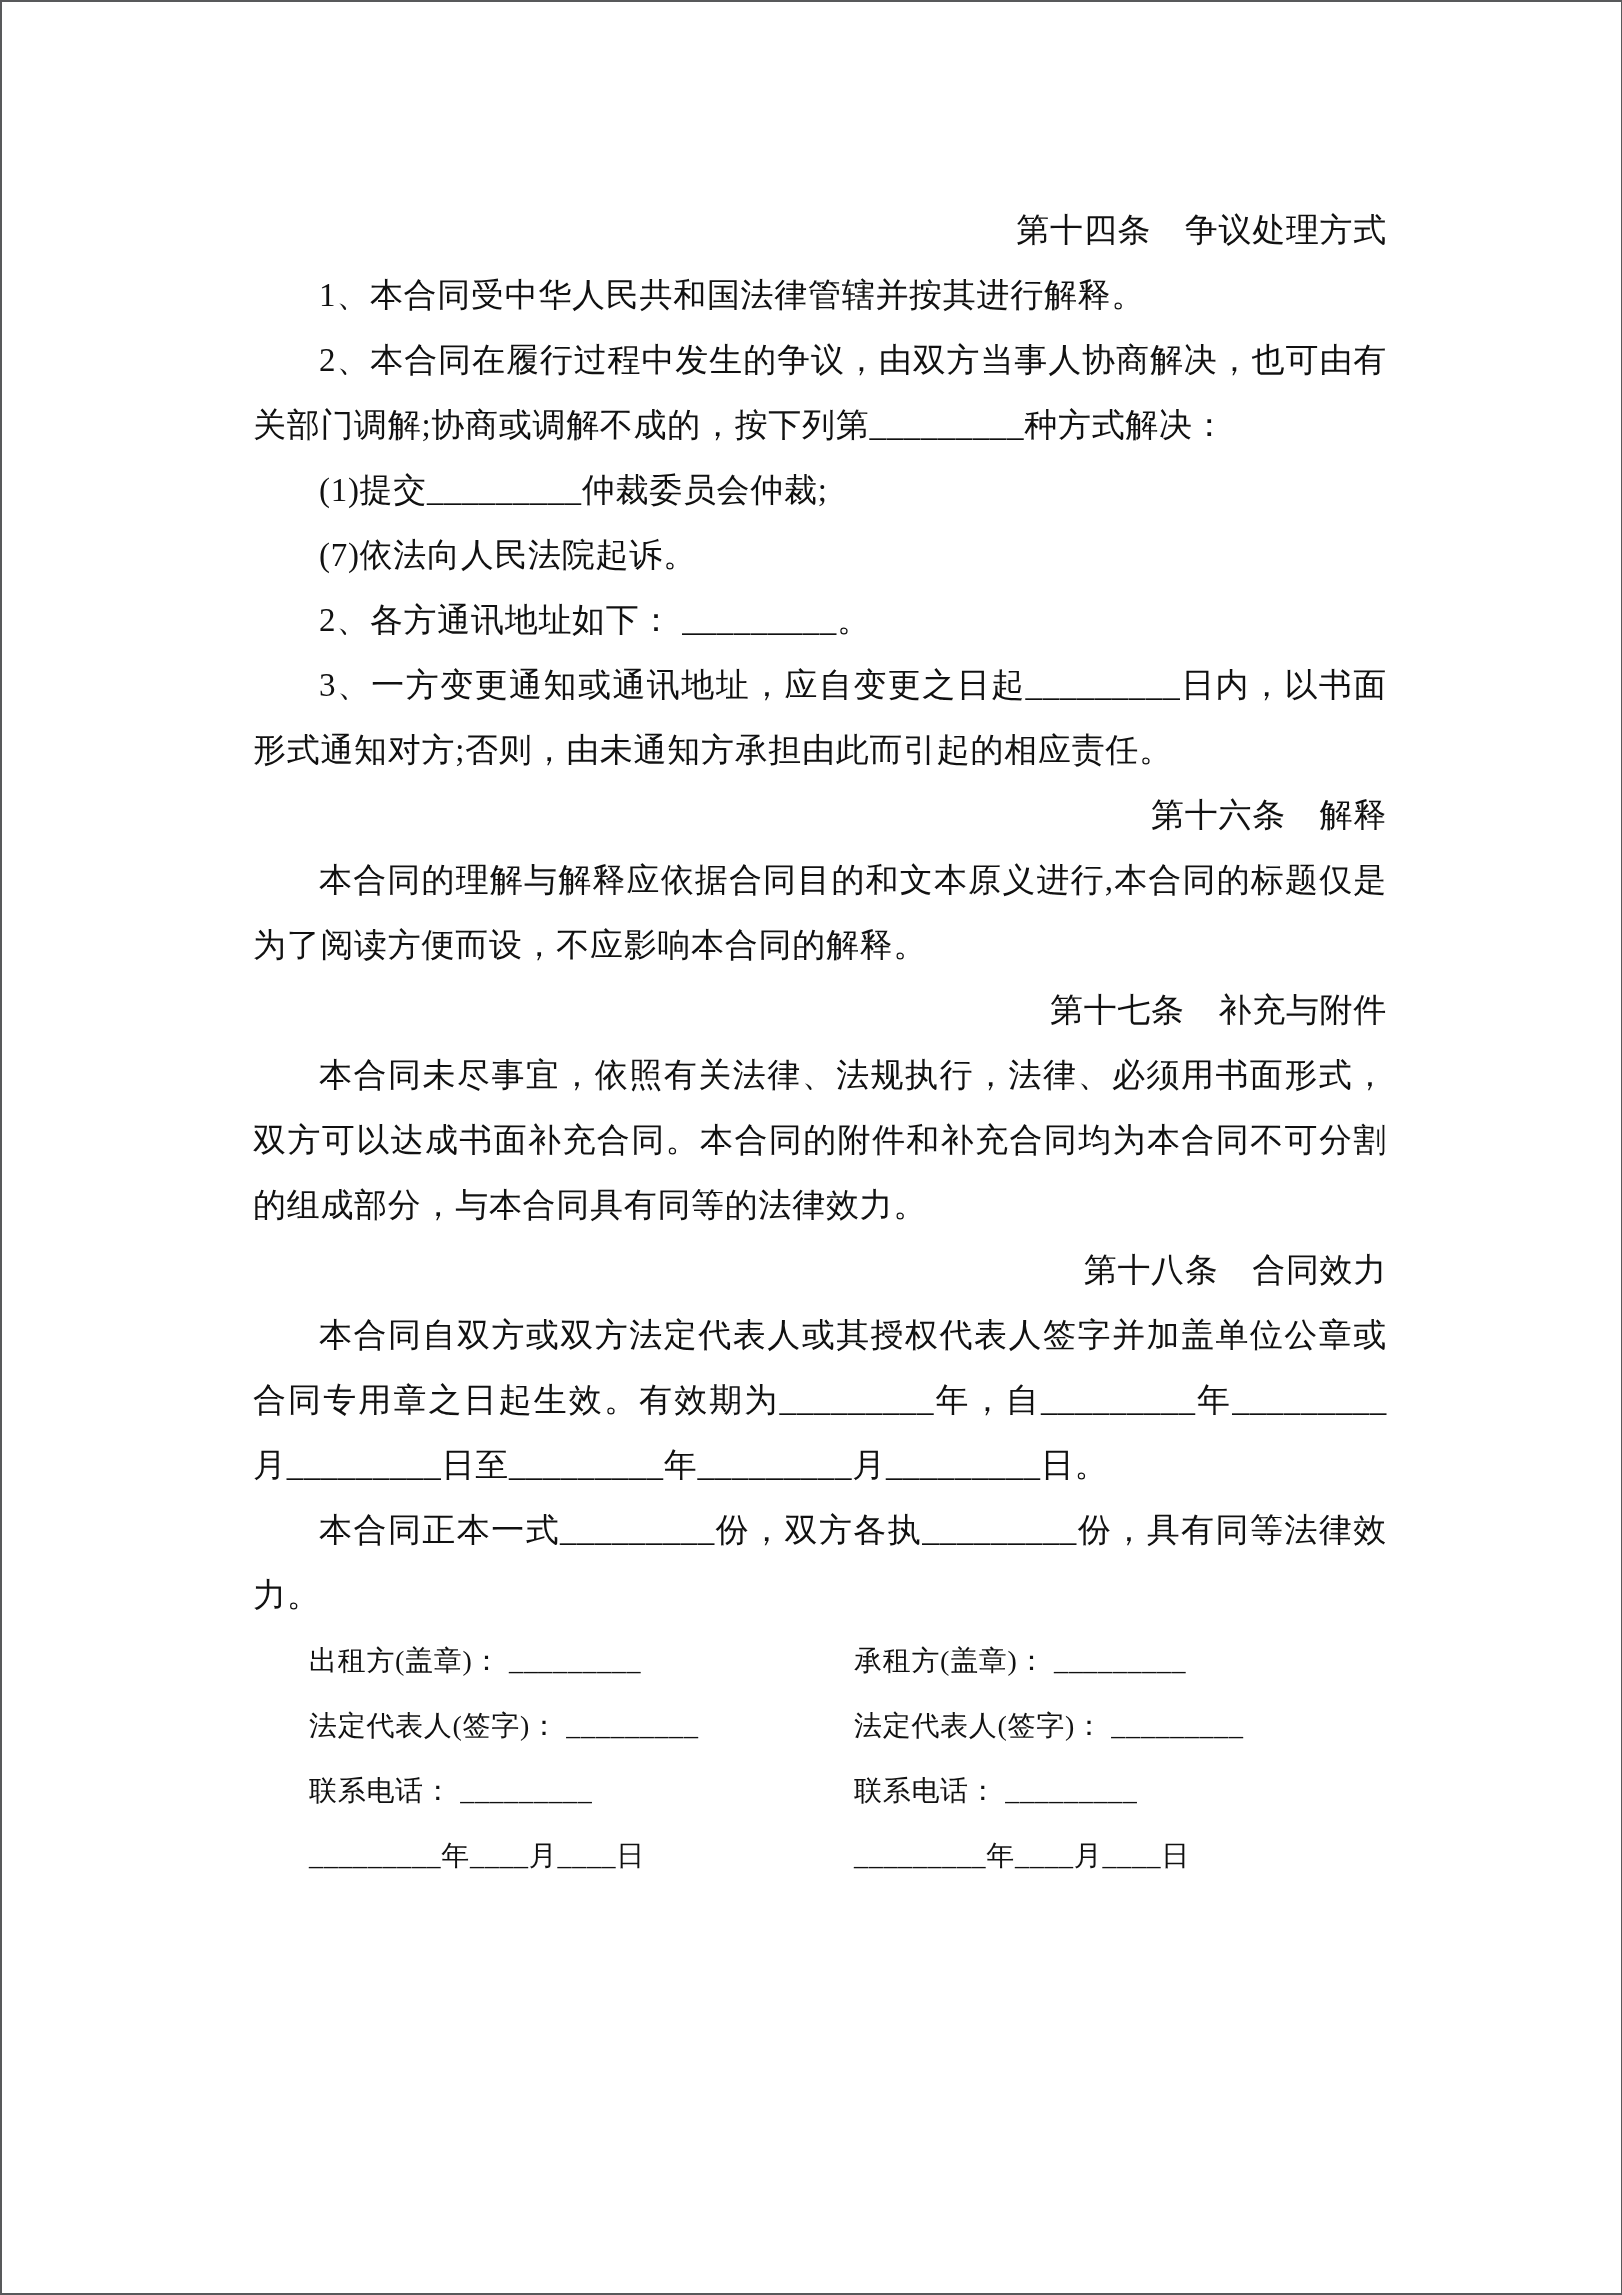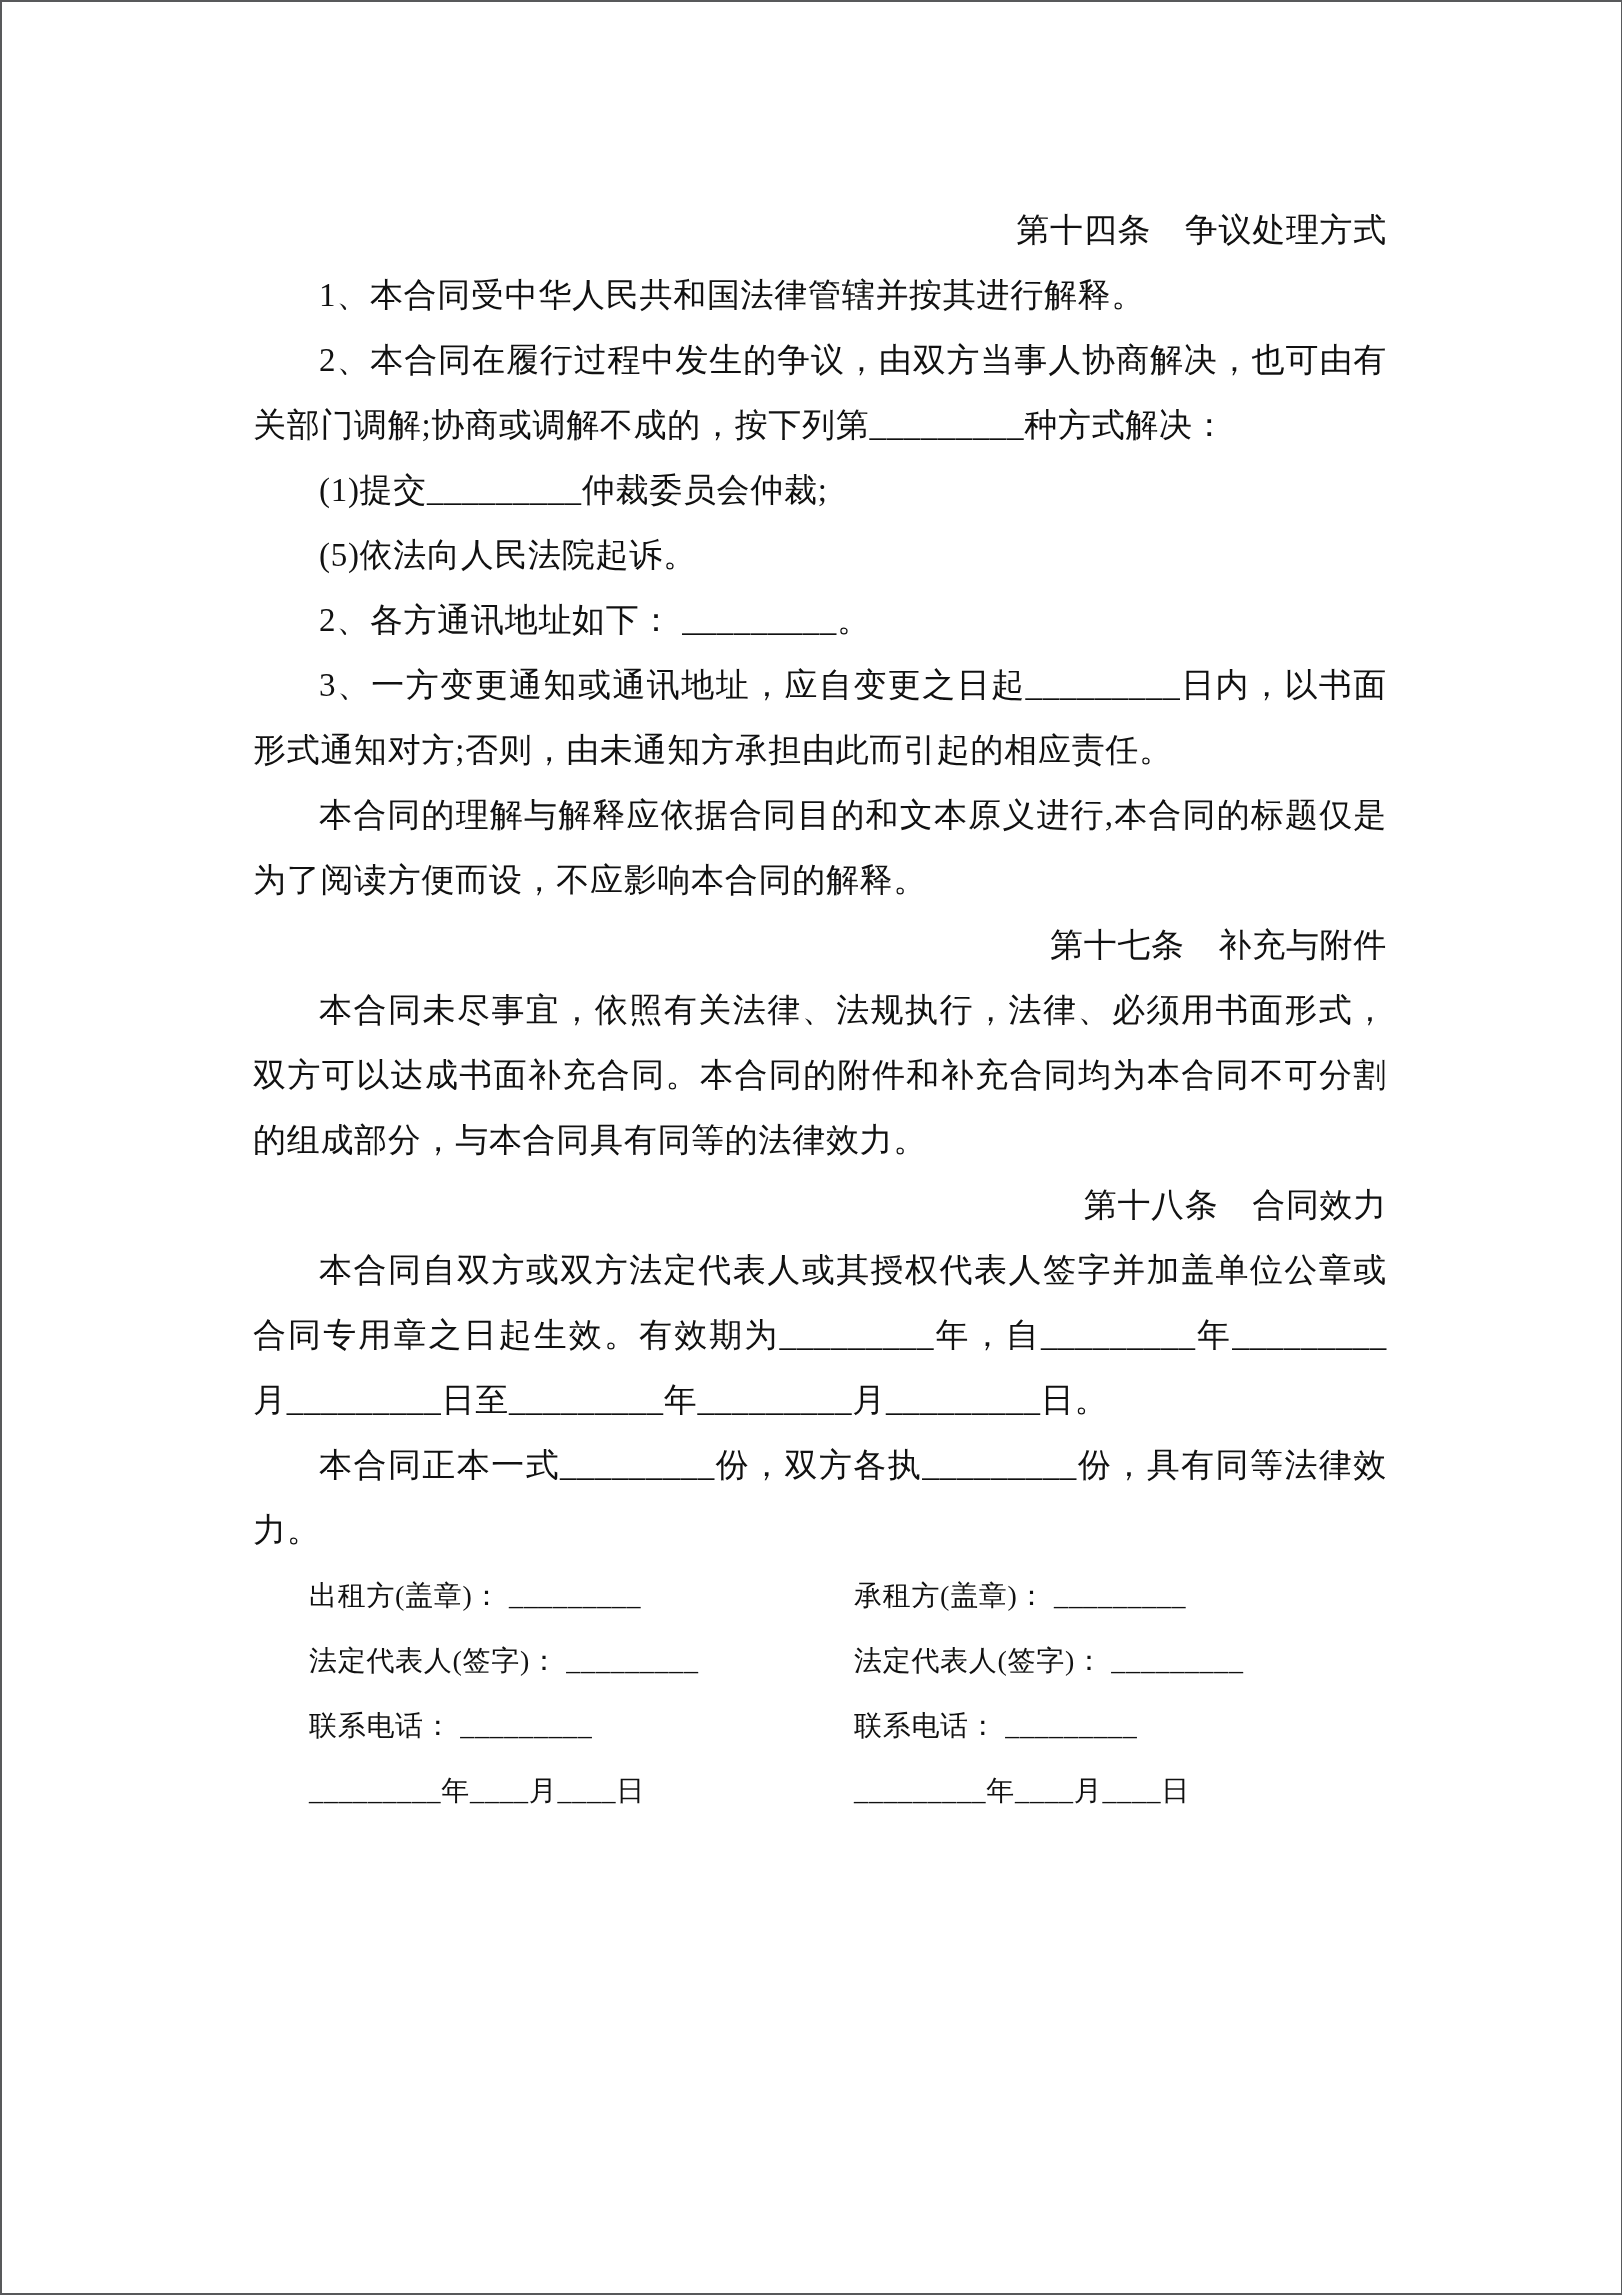--- a/index.html
+++ b/index.html
@@ -52,23 +52,24 @@
 </style>
 </head>
 <body>
 
 <div class="page-content">
   <div class="doc">
     <p class="heading">第十四条　争议处理方式</p>
     <p>1、本合同受中华人民共和国法律管辖并按其进行解释。</p>
     <p>2、本合同在履行过程中发生的争议，由双方当事人协商解决，也可由有关部门调解;协商或调解不成的，按下列第_________种方式解决：</p>
     <p>(1)提交_________仲裁委员会仲裁;</p>
-    <p>(5)依法向人民法院起诉。</p>
+    <p>(7)依法向人民法院起诉。</p>
     <p>2、各方通讯地址如下： _________。</p>
     <p>3、一方变更通知或通讯地址，应自变更之日起_________日内，以书面形式通知对方;否则，由未通知方承担由此而引起的相应责任。</p>
+    <p class="heading">第十六条　解释</p>
     <p>本合同的理解与解释应依据合同目的和文本原义进行,本合同的标题仅是为了阅读方便而设，不应影响本合同的解释。</p>
     <p class="heading">第十七条　补充与附件</p>
     <p>本合同未尽事宜，依照有关法律、法规执行，法律、必须用书面形式，双方可以达成书面补充合同。本合同的附件和补充合同均为本合同不可分割的组成部分，与本合同具有同等的法律效力。</p>
     <p class="heading">第十八条　合同效力</p>
     <p>本合同自双方或双方法定代表人或其授权代表人签字并加盖单位公章或合同专用章之日起生效。有效期为_________年，自_________年_________月_________日至_________年_________月_________日。</p>
     <p>本合同正本一式_________份，双方各执_________份，具有同等法律效力。</p>
 
     <div class="sig-block">
       <div class="sig-row">
         <span class="sig-left">出租方(盖章)： _________</span>

